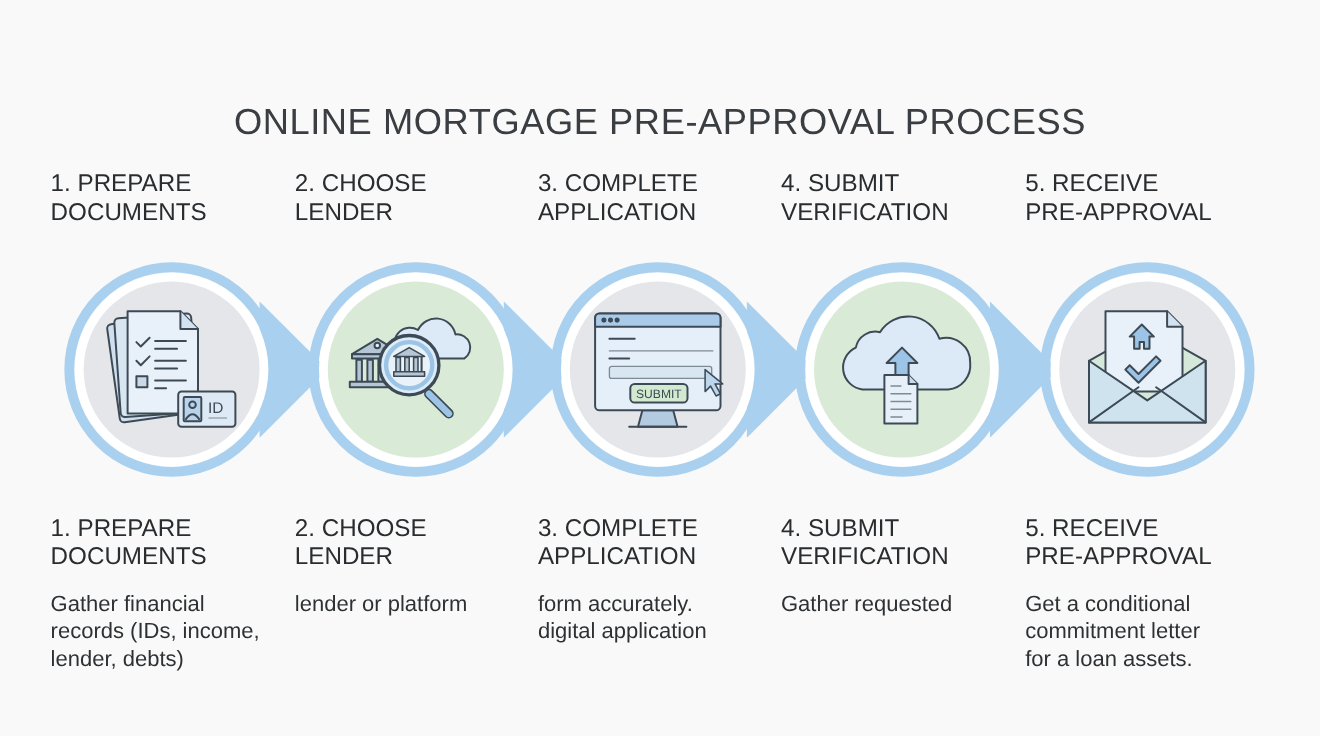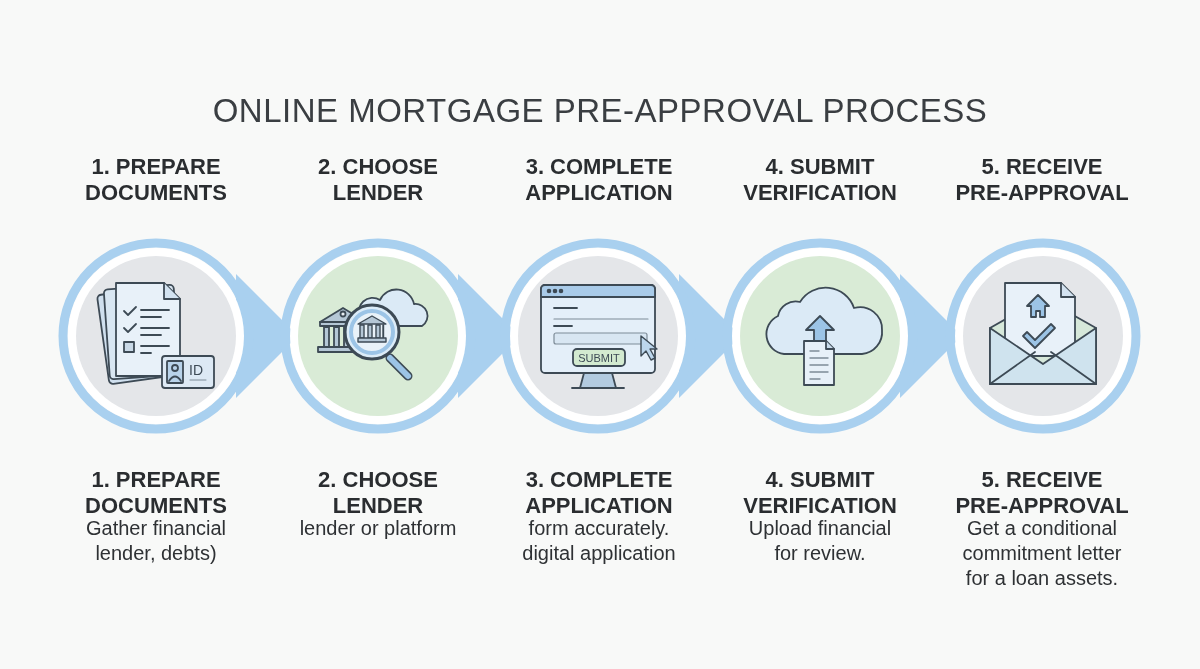--- a/index.html
+++ b/index.html
@@ -9,27 +9,27 @@
     font-family: "Liberation Sans", "DejaVu Sans", sans-serif;
     color: #2b2e31;
     position: relative;
   }
   .title {
     position: absolute; left: 0; top: 44px; width: 1200px;
     text-align: center; font-size: 33px; font-weight: 400;
     letter-spacing: 0.5px; color: #3a3e42; margin-top: 48px;
   }
   .head-top, .head-bottom {
-    position: absolute; width: 220px; text-align: center;
-    font-size: 22px; line-height: 26px; font-weight: 700; color: #2a2d30;
+    position: absolute; width: 220px; text-align: left;
+    font-size: 22px; line-height: 26px; font-weight: 400; color: #2a2d30;
   }
   .head-top { top: 154px; }
   .head-bottom { top: 467px; }
   .desc {
-    position: absolute; top: 516px; width: 220px; text-align: center;
+    position: absolute; top: 537px; width: 220px; 
     font-size: 20px; line-height: 25px; color: #2e3134;
   }
   svg.flow { position: absolute; left: 0; top: 0; }
 </style>
 </head>
 <body>
 
 <div class="title">ONLINE MORTGAGE PRE-APPROVAL PROCESS</div>
 
 <div class="head-top" style="left:46px">
@@ -193,30 +193,30 @@
     <div>4. SUBMIT</div>
     <div>VERIFICATION</div>
   </div>
 <div class="head-bottom" style="left:932px">
     <div>5. RECEIVE</div>
     <div>PRE-APPROVAL</div>
   </div>
 
 <div class="desc" style="left:46px">
     <div>Gather financial</div>
+    <div>records (IDs, income,</div>
     <div>lender, debts)</div>
   </div>
 <div class="desc" style="left:268px">
     <div>lender or platform</div>
   </div>
 <div class="desc" style="left:489px">
     <div>form accurately.</div>
     <div>digital application</div>
   </div>
 <div class="desc" style="left:710px">
-    <div>Upload financial</div>
-    <div>for review.</div>
+    <div>Gather requested</div>
   </div>
 <div class="desc" style="left:932px">
     <div>Get a conditional</div>
     <div>commitment letter</div>
     <div>for a loan assets.</div>
   </div>
 
 </body></html>

